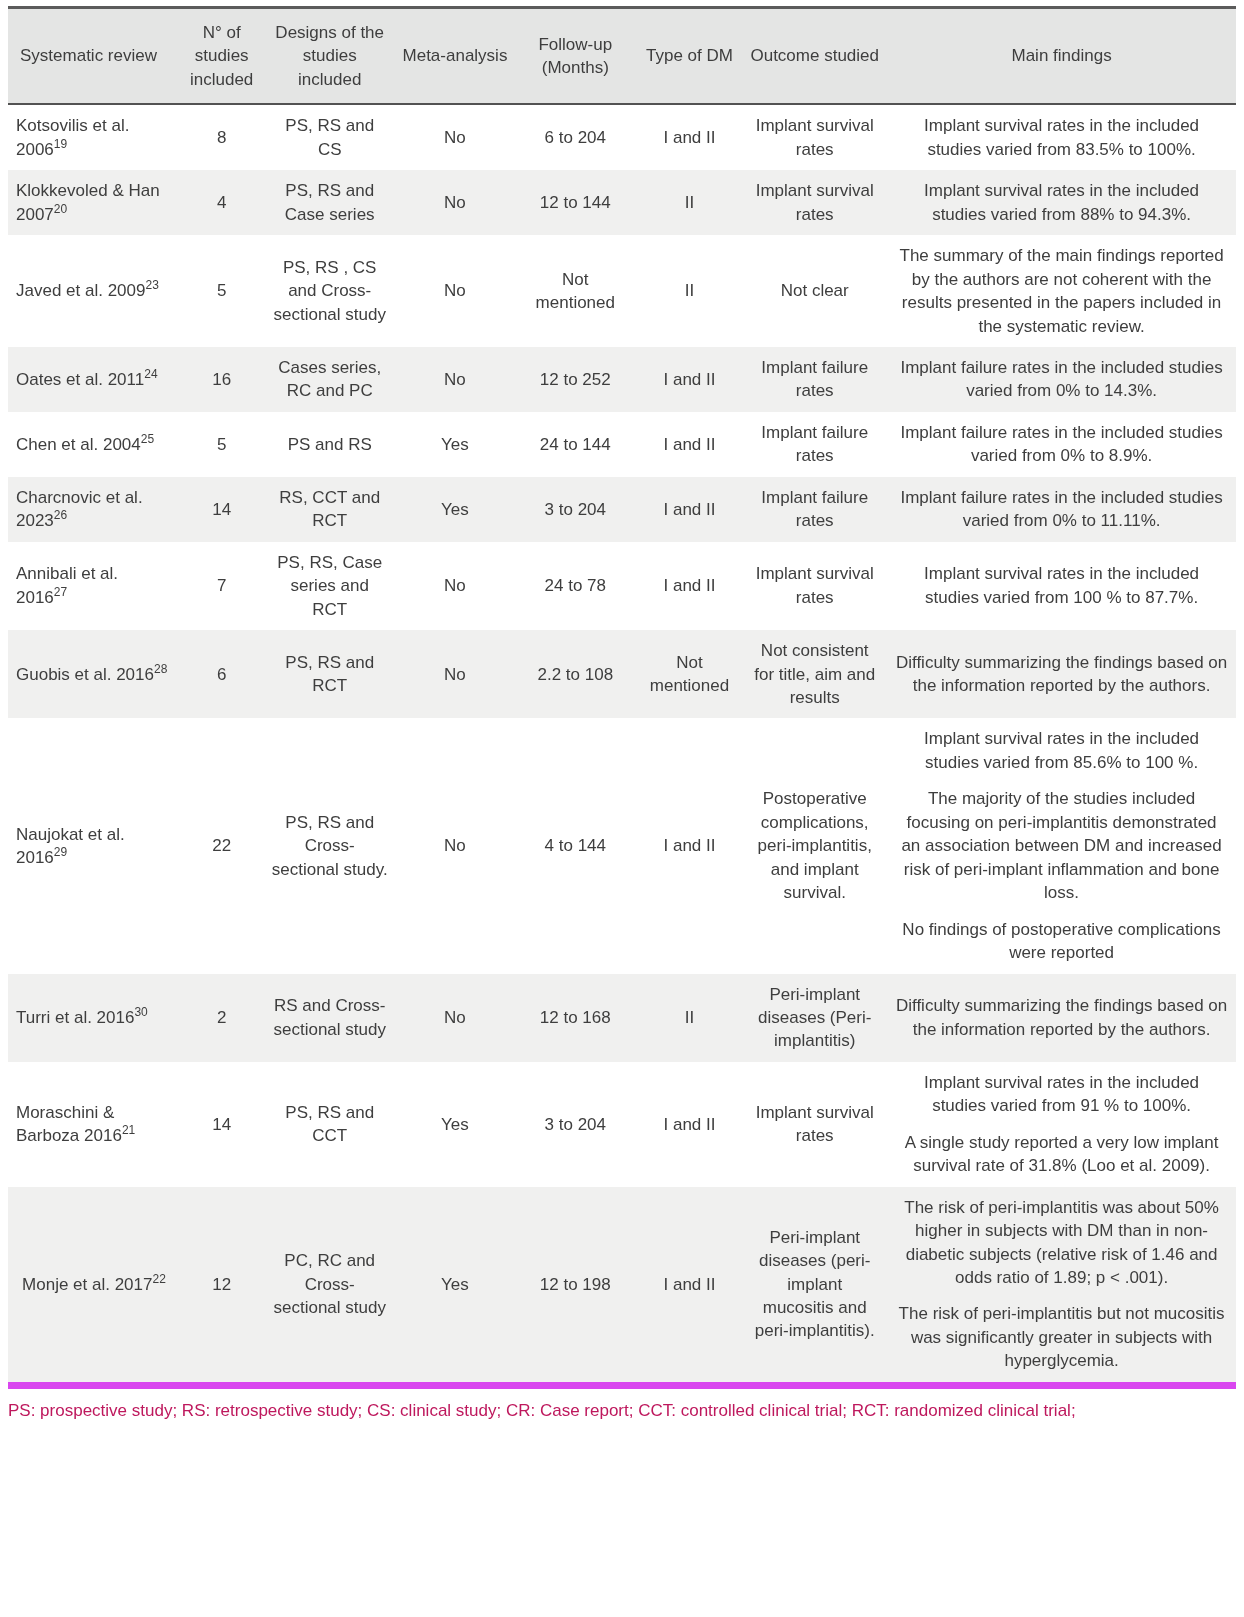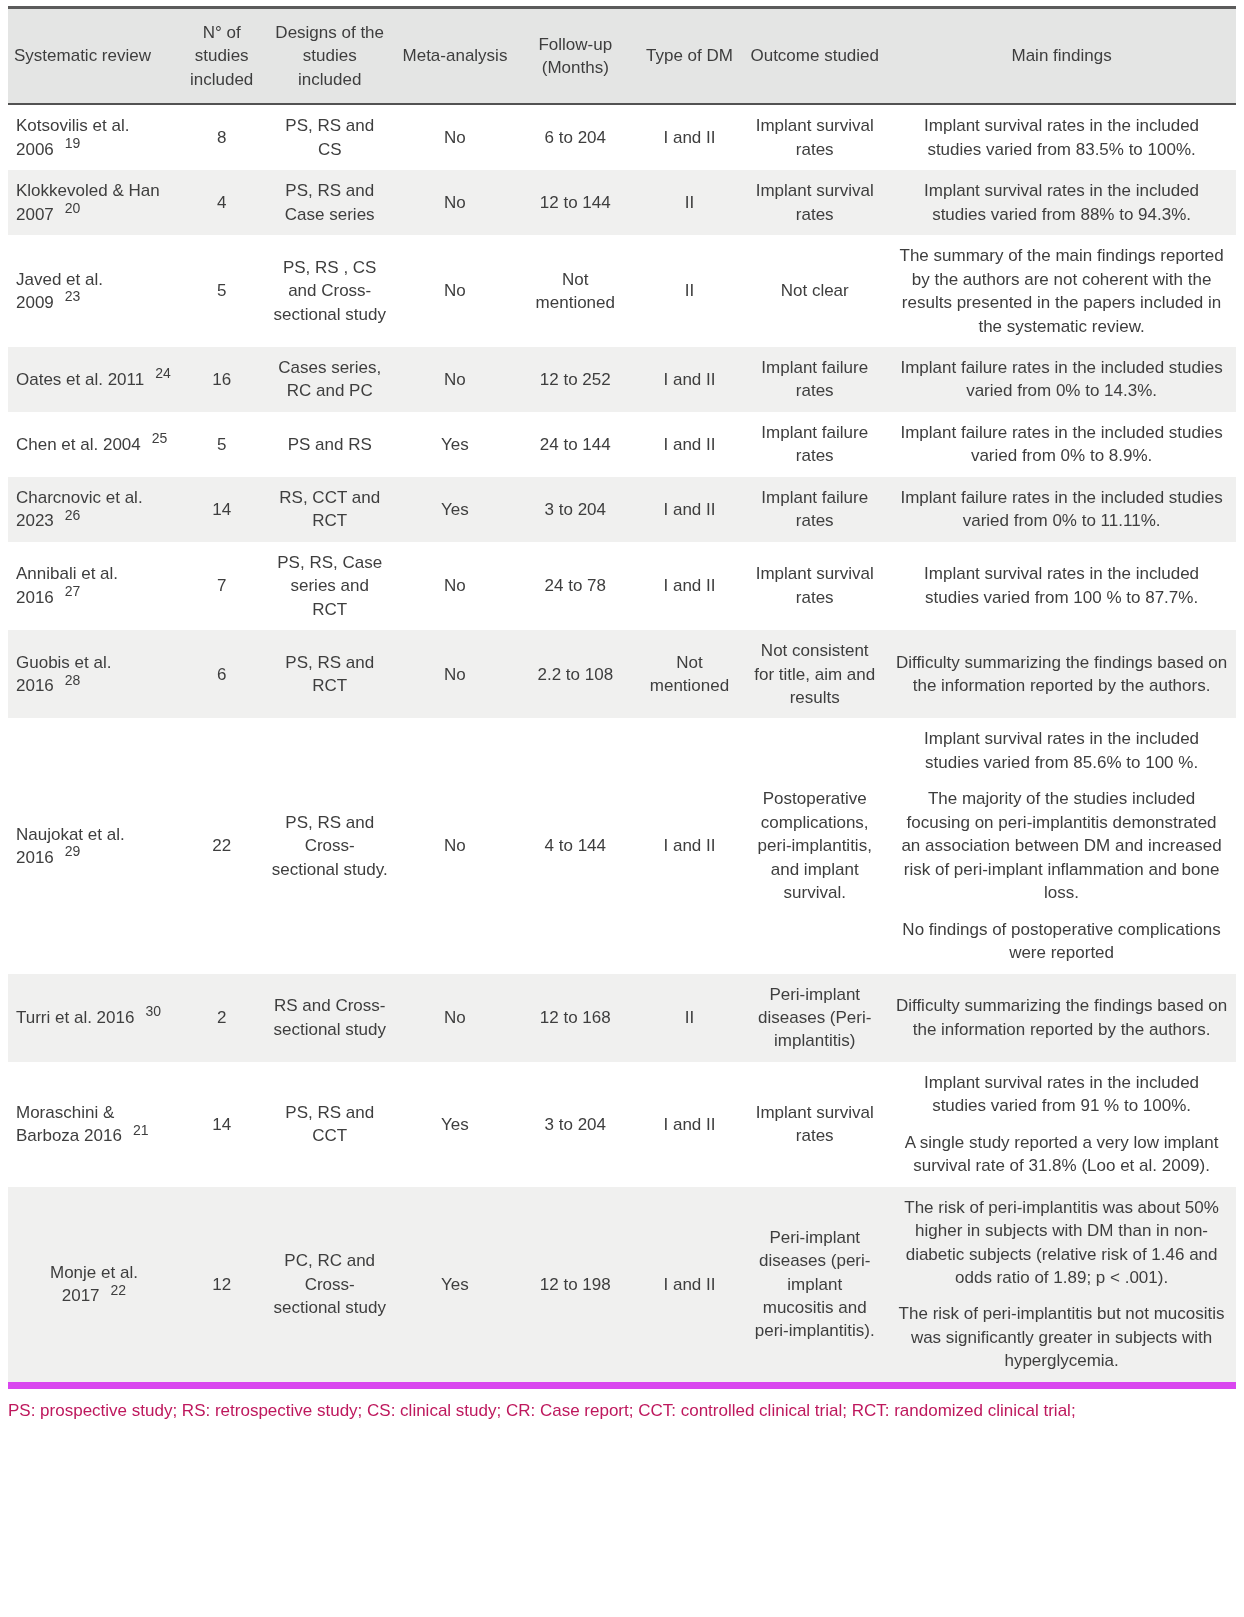--- a/index.html
+++ b/index.html
@@ -33,41 +33,40 @@
   thead th {
     background: #e4e5e4;
     font-weight: normal;
     text-align: center;
     vertical-align: middle;
     padding: 12px 6px;
     border-bottom: 2px solid #525252;
   }
   thead th.h-left {
     text-align: left;
-    padding-left: 6px;
+    padding-left: 12px;
   }
   tbody td {
     padding: 9px 8px;
     text-align: center;
     vertical-align: middle;
     background: #ffffff;
   }
   tbody td.cell-review {
     text-align: left;
   }
   tbody tr.shaded td { background: #f0f0ef; }
   tbody tr:last-child td { border-bottom: 7px solid #d946ef; text-align: center; }
 
   td.cell-findings p { margin: 0; }
   td.cell-findings p + p { margin-top: 13px; }
 
   sup.ref {
-    font-size: 14px;
+    font-size: 12px;
     line-height: 0;
-    margin-left: 11px;
   }
   .footnote {
     font-size: 17px;
     line-height: 1.5;
     padding: 9px 0 12px 0;
     color: #be185d;
   }
 </style>
 </head>
 <body>

